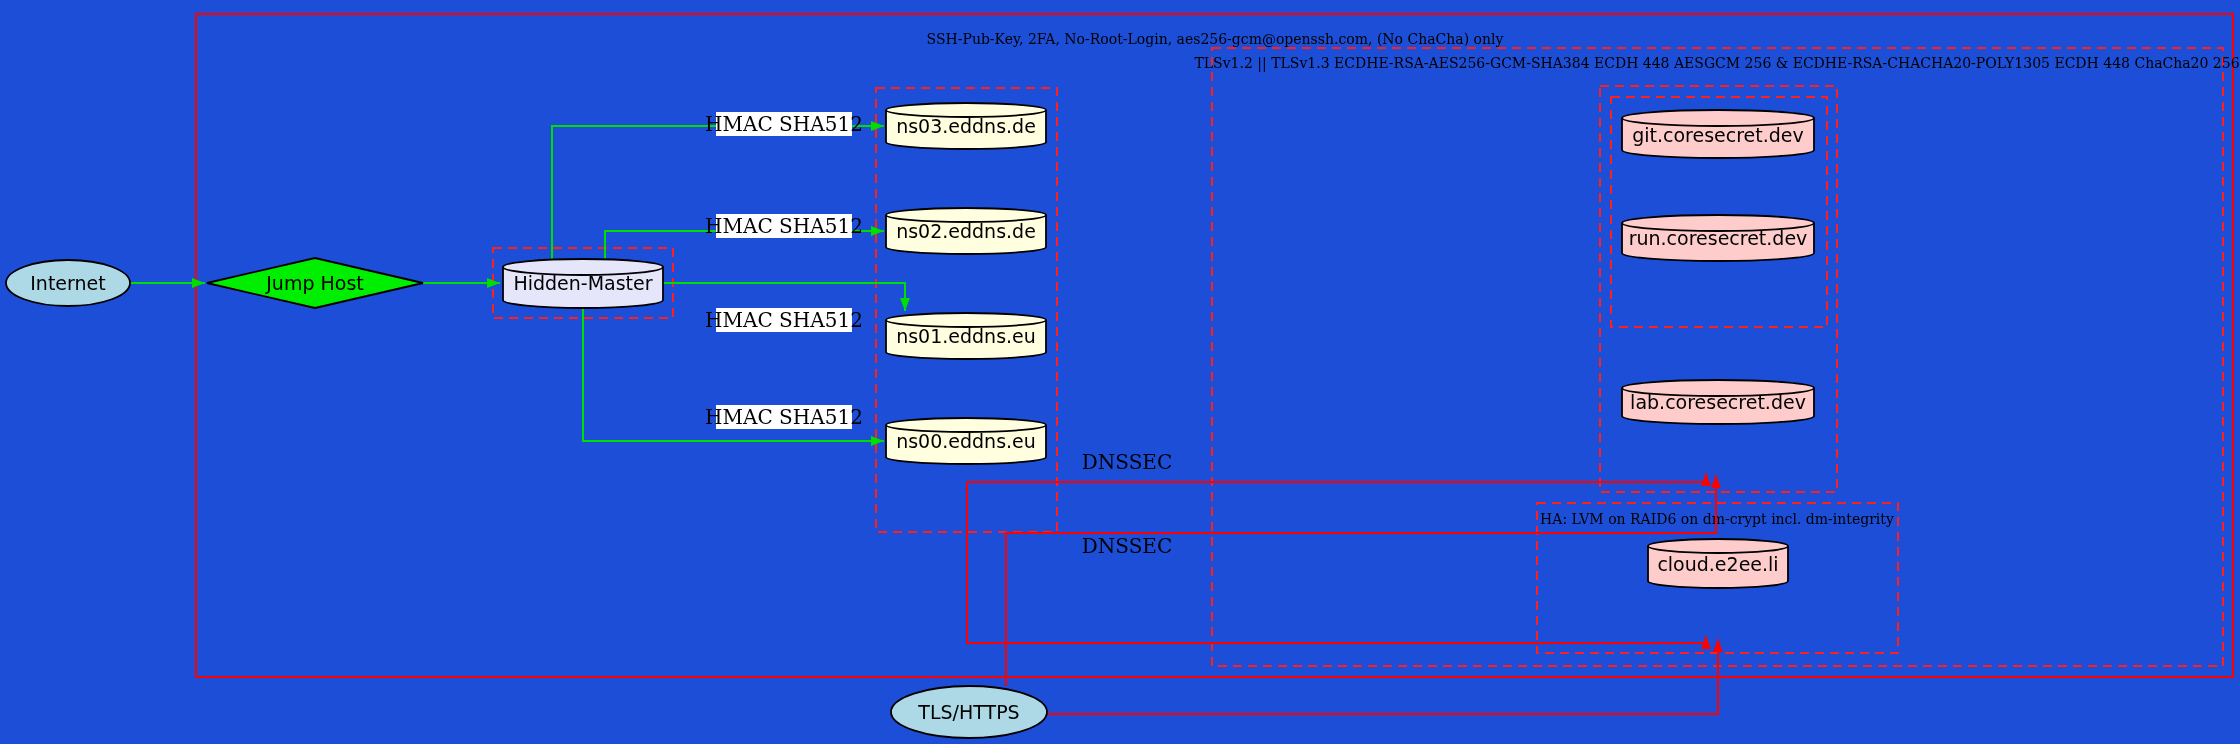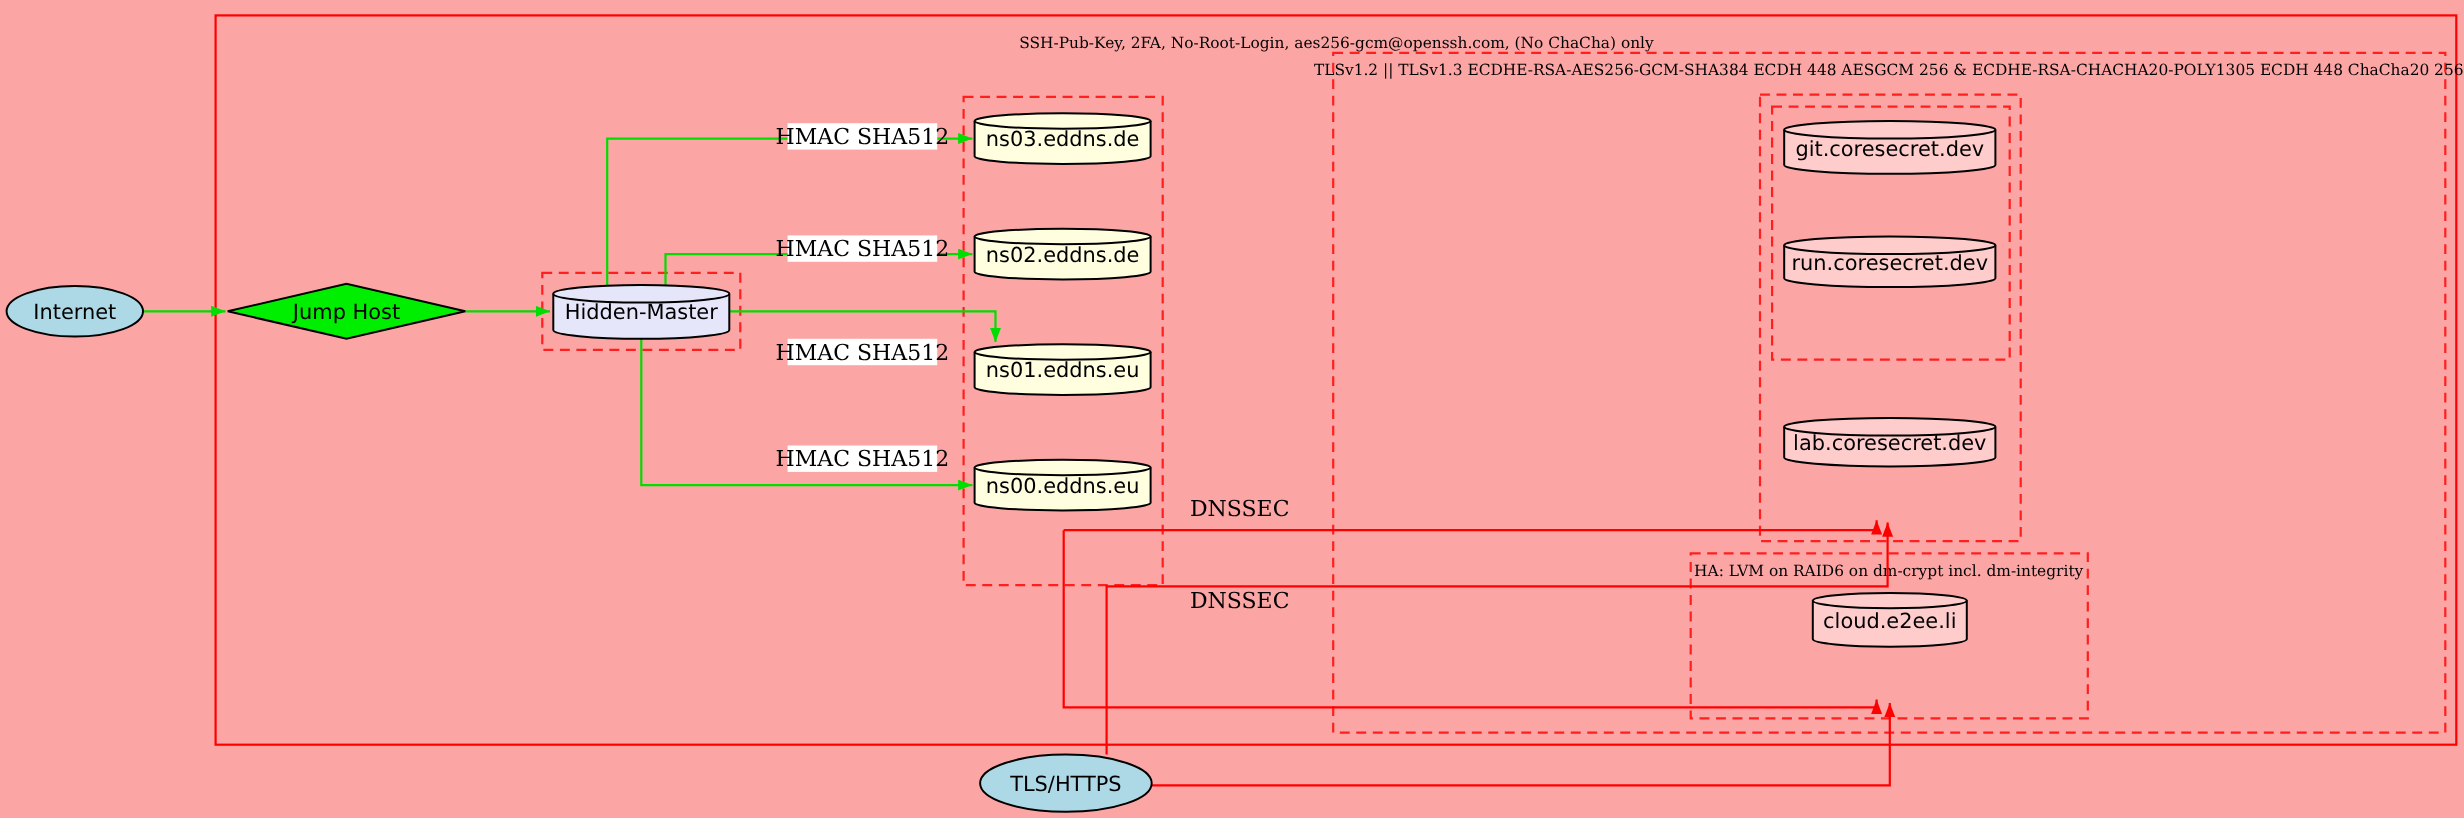--- a/index.html
+++ b/index.html
@@ -1,16 +1,16 @@
 <!DOCTYPE html>
 <html><head>
 <meta charset="utf-8">
 <style>
   html,body{margin:0;padding:0;background:#ffffff;}
-  #canvas{width:2240px;height:744px;position:relative;background:#fca5a5;overflow:hidden;}
+  #canvas{width:2240px;height:744px;position:relative;background:#1d4ed8;overflow:hidden;}
   svg{display:block;}
   .node-label{font-family:"DejaVu Sans","Liberation Sans",sans-serif;font-size:19px;fill:#000;text-anchor:middle;}
   .edge-label{font-family:"DejaVu Serif","Liberation Serif",serif;font-size:20px;fill:#000;text-anchor:middle;}
   .cluster-label{font-family:"DejaVu Serif","Liberation Serif",serif;font-size:14px;fill:#000;text-anchor:middle;}
   .cluster-box{fill:none;stroke-width:2;}
   .cluster-dashed{stroke-dasharray:9 6;}
   .edge{fill:none;stroke-width:2;}
   .shape{stroke:#000;stroke-width:1.8;}
   .caparc{fill:none;stroke:#000;stroke-width:1.8;}
   .labelbg{fill:#ffffff;}

